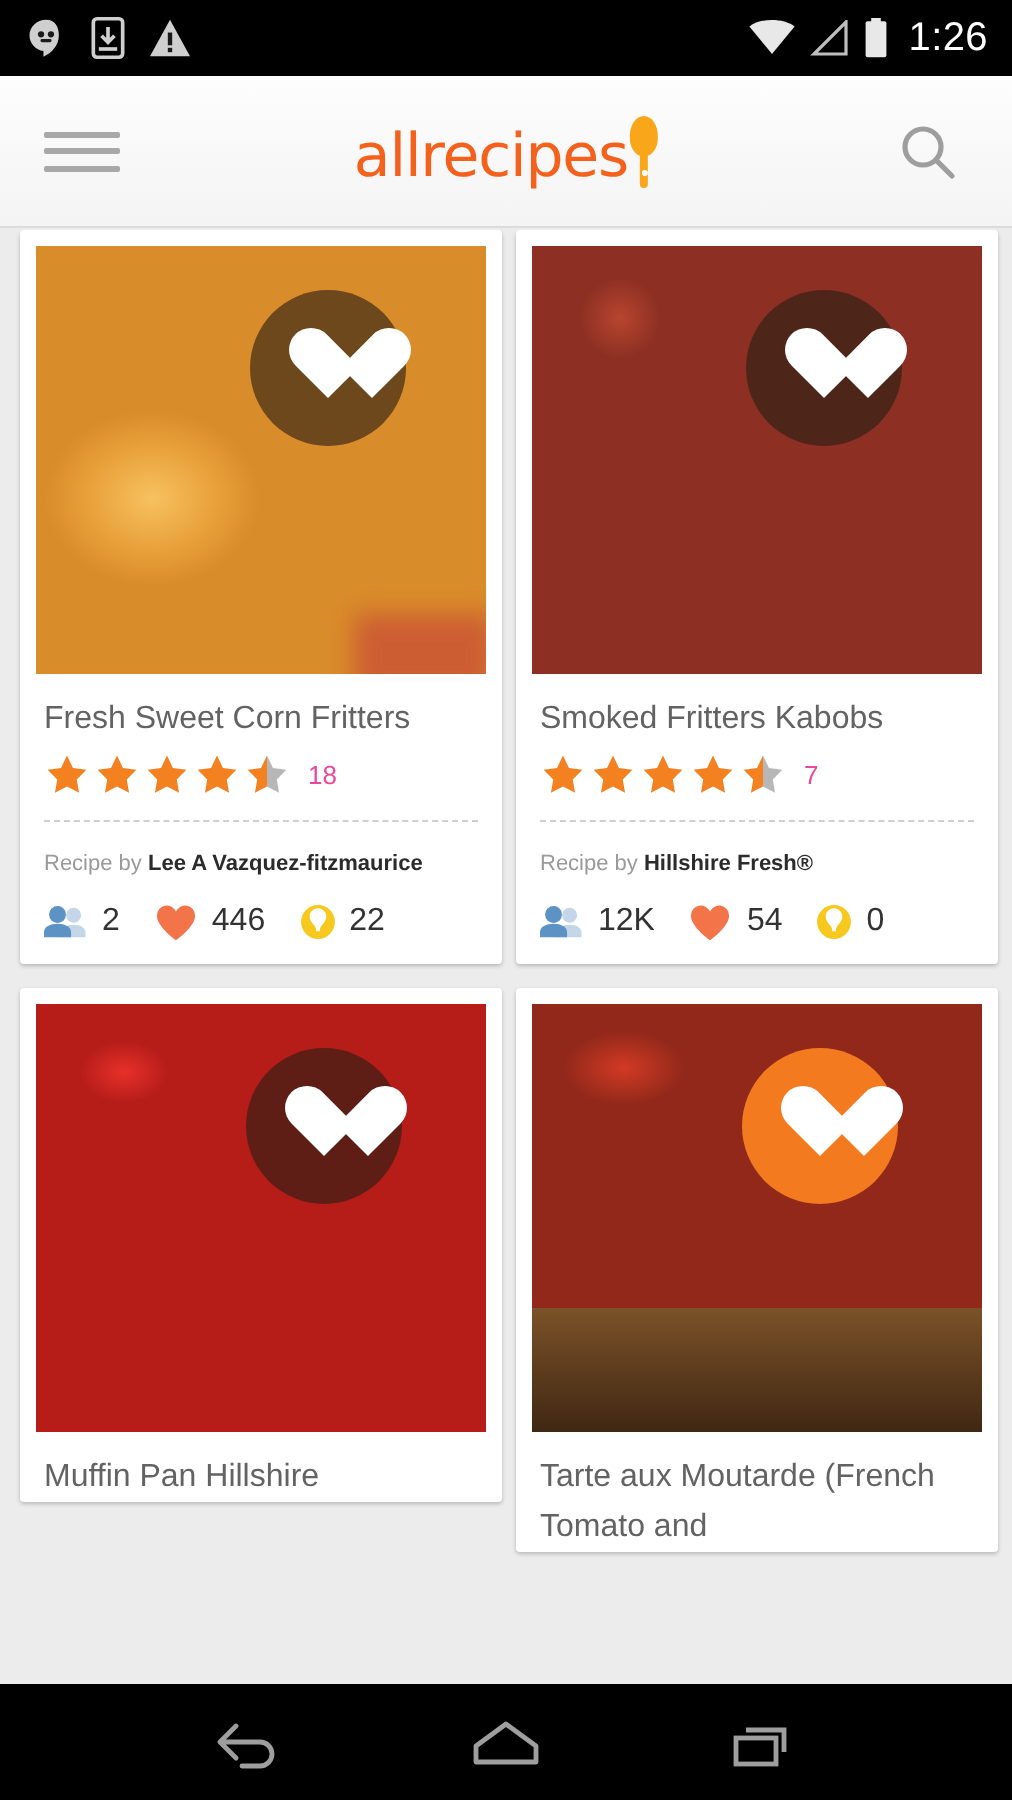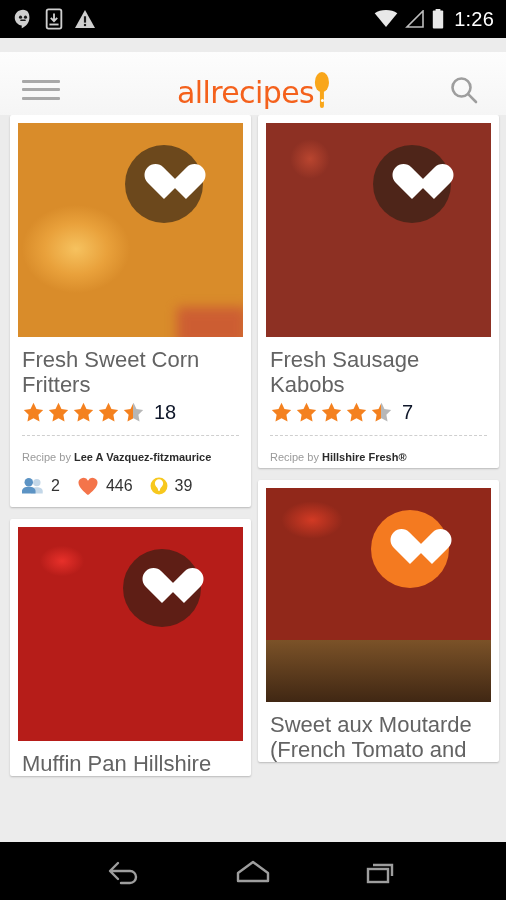--- a/index.html
+++ b/index.html
@@ -14,21 +14,21 @@
     position:absolute; top:0; left:0; width:506px; height:38px;
     background:#000; display:flex; align-items:center; padding:0 12px;
   }
   .sb-left{ display:flex; align-items:center; gap:11px; }
   .sb-right{ margin-left:auto; display:flex; align-items:center; gap:7px; }
   .sb-icon{ display:block; }
   .sb-time{ color:#fff; font-size:20px; letter-spacing:.2px; padding-left:3px; }
 
   
   .appbar{
-    position:absolute; top:52px; left:0; width:506px; height:76px;
+    position:absolute; top:38px; left:0; width:506px; height:76px;
     background:linear-gradient(#fdfdfd,#f4f4f4);
     border-bottom:1px solid #dcdcdc;
     display:flex; align-items:center; padding:1px 22px;
   }
   .hamburger{ width:38px; height:26px; display:flex; flex-direction:column; justify-content:space-between; padding:3px 0; cursor:pointer; }
   .hamburger i{ display:block; height:3px; background:#a8a8a8; border-radius:1px; }
   .brand{ position:absolute; left:50%; transform:translateX(-50%); display:flex; align-items:flex-end; }
   .brand-text{ font-size:30px; color:#f4611c; font-family:"DejaVu Sans", sans-serif; letter-spacing:-.6px; font-weight:400; line-height:1; }
   .spoon{ position:relative; width:14px; height:36px; margin-left:1px; }
   .spoon .bowl{ position:absolute; top:0; left:0; width:14px; height:20px; background:#f9a61a; border-radius:50% 50% 45% 45%; }
@@ -55,23 +55,23 @@
   .fav.on{ background:#f47a20; }
   .heart{ position:relative; width:42px; height:38px; }
   .heart:before,.heart:after{
     content:""; position:absolute; top:0; width:22px; height:34px;
     background:#fff; border-radius:11px 11px 0 0;
   }
   .heart:before{ left:21px; transform:rotate(-45deg); transform-origin:0 100%; }
   .heart:after{ left:21px; transform:rotate(45deg); transform-origin:100% 100%; }
 
   .body{ padding:10px 4px 0 4px; }
-  .title{ font-size:22px; line-height:25px; color:#636363; font-weight:400; }
+  .title{ font-size:16px; line-height:25px; color:#636363; font-weight:400; }
   .rating{ display:flex; align-items:center; margin-top:4px; gap:2px; }
-  .count{ font-size:20px; color:#0f172a; margin-left:7px; }
+  .count{ font-size:13px; color:#ec4899; margin-left:7px; }
   .divider{ border-top:1px dashed #cfcfcf; margin:11px 0 0 0; }
   .byline{ font-size:11px; line-height:21px; color:#9a9a9a; padding-top:11px; }
   .byline b{ color:#2b2b2b; font-weight:700; }
   .stats{ display:flex; align-items:center; padding:8px 0 11px 0; }
   .stat{ display:flex; align-items:center; margin-right:17px; }
   .stat .num{ font-size:16px; color:#333; margin-left:7px; }
 
   
   .p-fritters{
     background:
@@ -252,21 +252,21 @@
               <svg width="22" height="20" viewBox="0 0 24 22">
                 <path fill="#f4744a" d="M12 21S1.5 13.6 1.5 7.5A5.5 5.5 0 0 1 12 5.2 5.5 5.5 0 0 1 22.5 7.5C22.5 13.6 12 21 12 21z"></path>
               </svg>
               <span class="num">446</span>
             </div>
             <div class="stat">
               <svg width="18" height="20" viewBox="0 0 20 22">
                 <circle cx="10" cy="11" r="9.4" fill="#f7c81e"></circle>
                 <path fill="#fff" d="M10 3.4c2.6 0 4.6 2 4.6 4.6 0 2.2-1.4 3.6-2.4 4.8-.9 1-1.2 2-1.2 3.4H9c0-1.4-.3-2.4-1.2-3.4-1-1.2-2.4-2.6-2.4-4.8 0-2.6 2-4.6 4.6-4.6z"></path>
               </svg>
-              <span class="num">39</span>
+              <span class="num">22</span>
             </div>
           </div>
         </div>
       </div>
 
       <div class="card">
         <div class="thumb">
           <div class="photo p-frittata"></div>
           <div class="fav dim" style="margin-left:-8px">
             <span class="heart"></span>
@@ -282,21 +282,21 @@
     <div class="col right">
 
       <div class="card">
         <div class="thumb">
           <div class="photo p-kabobs"></div>
           <div class="fav dim" style="margin-left:-6px">
             <span class="heart"></span>
           </div>
         </div>
         <div class="body">
-          <div class="title">Fresh Sausage Kabobs</div>
+          <div class="title">Smoked Fritters Kabobs</div>
           <div class="rating">
             <svg width="23" height="23" viewBox="0 0 24 24">
                 <path fill="#f4811f" d="m12 1.8 3.1 6.5 7 1-5 5 1.2 7-6.3-3.3L5.7 21.3l1.2-7-5-5 7-1z"></path>
               </svg>
             <svg width="23" height="23" viewBox="0 0 24 24">
                 <path fill="#f4811f" d="m12 1.8 3.1 6.5 7 1-5 5 1.2 7-6.3-3.3L5.7 21.3l1.2-7-5-5 7-1z"></path>
               </svg>
             <svg width="23" height="23" viewBox="0 0 24 24">
                 <path fill="#f4811f" d="m12 1.8 3.1 6.5 7 1-5 5 1.2 7-6.3-3.3L5.7 21.3l1.2-7-5-5 7-1z"></path>
               </svg>
@@ -311,32 +311,56 @@
                   </linearGradient>
                 </defs>
               <path fill="url(#h2)" d="m12 1.8 3.1 6.5 7 1-5 5 1.2 7-6.3-3.3L5.7 21.3l1.2-7-5-5 7-1z"></path>
             </svg>
             <span class="count">7</span>
           </div>
           <div class="divider"></div>
           <div class="byline">
             <span>Recipe by </span><b>Hillshire Fresh®</b>
           </div>
+          <div class="stats">
+            <div class="stat">
+              <svg width="22" height="18" viewBox="0 0 26 20">
+                <circle cx="17.5" cy="6" r="4.4" fill="#c3d7e8"></circle>
+                  <path fill="#c3d7e8" d="M10.5 19v-2.8c0-3 3.2-4.6 7-4.6s7 1.6 7 4.6V19z"></path>
+                <circle cx="8" cy="5.6" r="5" fill="#5c93c4"></circle>
+                  <path fill="#5c93c4" d="M0 19v-3c0-3.3 3.6-5 8-5s8 1.7 8 5v3z"></path>
+              </svg>
+              <span class="num">12K</span>
+            </div>
+            <div class="stat">
+              <svg width="22" height="20" viewBox="0 0 24 22">
+                <path fill="#f4744a" d="M12 21S1.5 13.6 1.5 7.5A5.5 5.5 0 0 1 12 5.2 5.5 5.5 0 0 1 22.5 7.5C22.5 13.6 12 21 12 21z"></path>
+              </svg>
+              <span class="num">54</span>
+            </div>
+            <div class="stat">
+              <svg width="18" height="20" viewBox="0 0 20 22">
+                <circle cx="10" cy="11" r="9.4" fill="#f7c81e"></circle>
+                <path fill="#fff" d="M10 3.4c2.6 0 4.6 2 4.6 4.6 0 2.2-1.4 3.6-2.4 4.8-.9 1-1.2 2-1.2 3.4H9c0-1.4-.3-2.4-1.2-3.4-1-1.2-2.4-2.6-2.4-4.8 0-2.6 2-4.6 4.6-4.6z"></path>
+              </svg>
+              <span class="num">0</span>
+            </div>
+          </div>
         </div>
       </div>
 
       <div class="card">
         <div class="thumb">
           <div class="photo p-tarte"></div>
           <div class="fav on" style="margin-left:-8px">
             <span class="heart"></span>
           </div>
         </div>
         <div class="body">
-          <div class="title">Sweet aux Moutarde (French Tomato and</div>
+          <div class="title">Tarte aux Moutarde (French Tomato and</div>
         </div>
       </div>
 
     </div>
   </div>
 
   <div class="navbar">
     <div class="nav-btn">
       <svg width="40" height="30" viewBox="0 0 40 30">
         <path d="M14 7 6 15l8 8M6.5 15H26a6 6 0 0 1 0 12h-9" fill="none" stroke="#9e9e9e" stroke-width="2.4" stroke-linecap="round" stroke-linejoin="round"></path>

